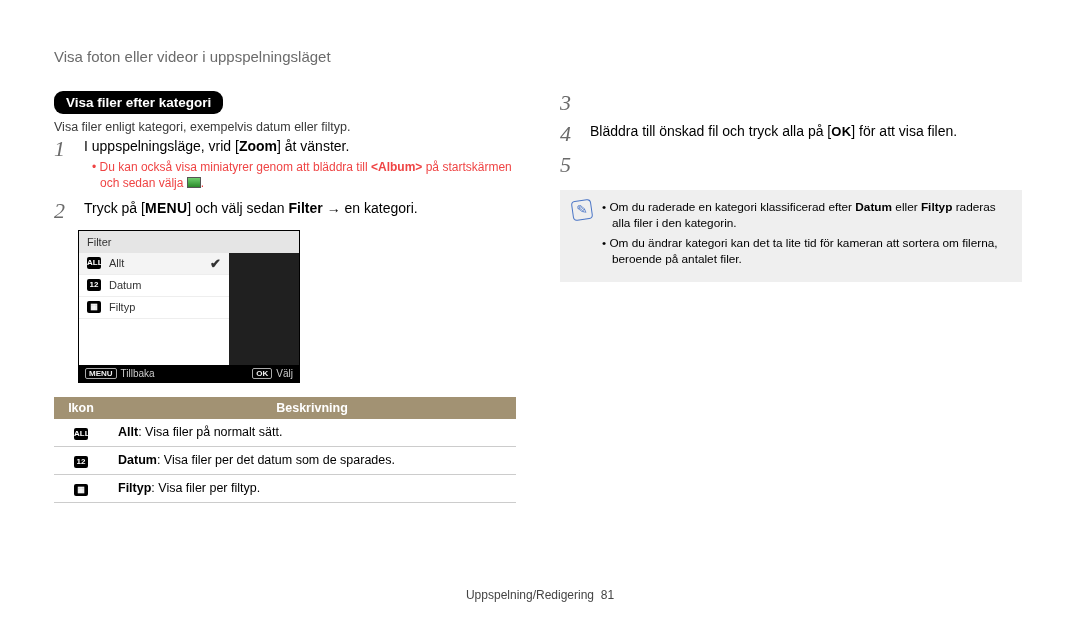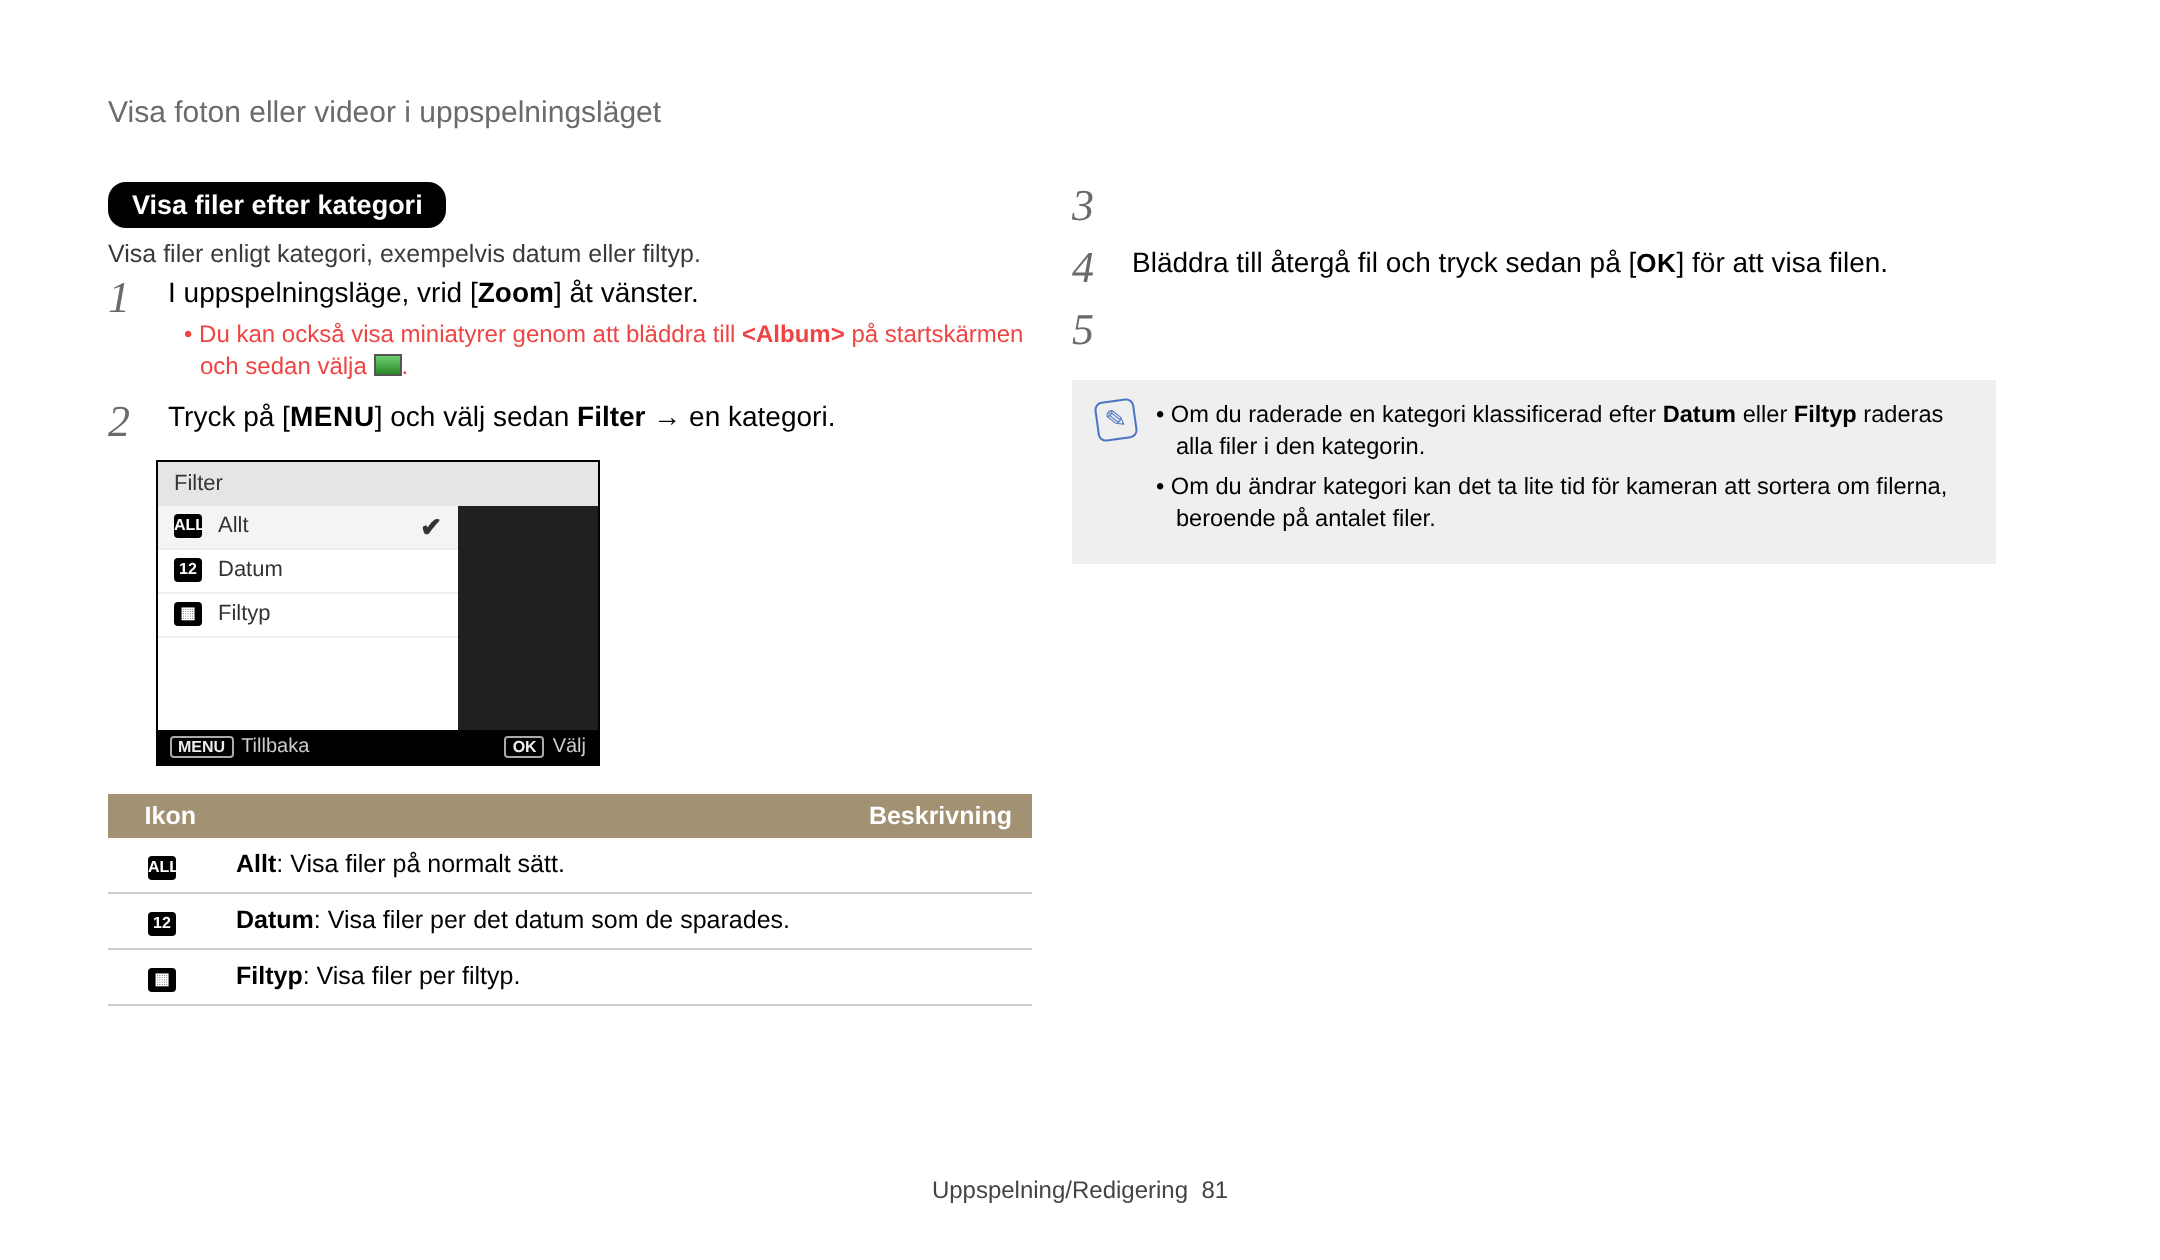--- a/index.html
+++ b/index.html
@@ -13,21 +13,21 @@
     color: #000;
   }
   .page-title {
     font-size: 15px;
     color: #6b6b6b;
     font-weight: 400;
     margin-bottom: 26px;
   }
   .columns {
     display: flex;
-    gap: 20px;
+    gap: 44px;
   }
   .col { width: 462px; }
   .pill {
     display: inline-block;
     background: #000;
     color: #fff;
     padding: 4px 12px;
     border-radius: 9px;
     font-size: 13.5px;
     font-weight: 600;
@@ -138,21 +138,21 @@
     border-radius:2px;
     font-weight:700;
   }
 
   
   .tbl { width: 462px; border-collapse: collapse; font-size: 12.5px; }
   .tbl th {
     background: #a29273;
     color: #fff;
     font-weight: 600;
-    text-align: right;
+    text-align: center;
     padding: 4px 10px;
   }
   .tbl th:first-child { width: 54px; }
   .tbl td {
     border-bottom: 1px solid #ccc;
     padding: 6px 10px;
     vertical-align: middle;
   }
   .tbl td:first-child { text-align: center; }
   .tbl b { font-weight: 700; }
@@ -274,21 +274,21 @@
       </table>
   </div>
 
   <div class="col">
     <div class="step">
       <div class="step-num">3</div>
     </div>
     <div class="step">
       <div class="step-num">4</div>
       <div class="step-body">
-        <span>Bläddra till återgå fil och tryck sedan på [</span><span class="ok-label">OK</span><span>] för att visa filen.</span>
+        <span>Bläddra till önskad fil och tryck alla på [</span><span class="ok-label">OK</span><span>] för att visa filen.</span>
       </div>
     </div>
     <div class="step">
       <div class="step-num">5</div>
     </div>
 
     <div class="note-box">
       <div class="note-icon">✎</div>
       <ul class="note-list">
         <li>

